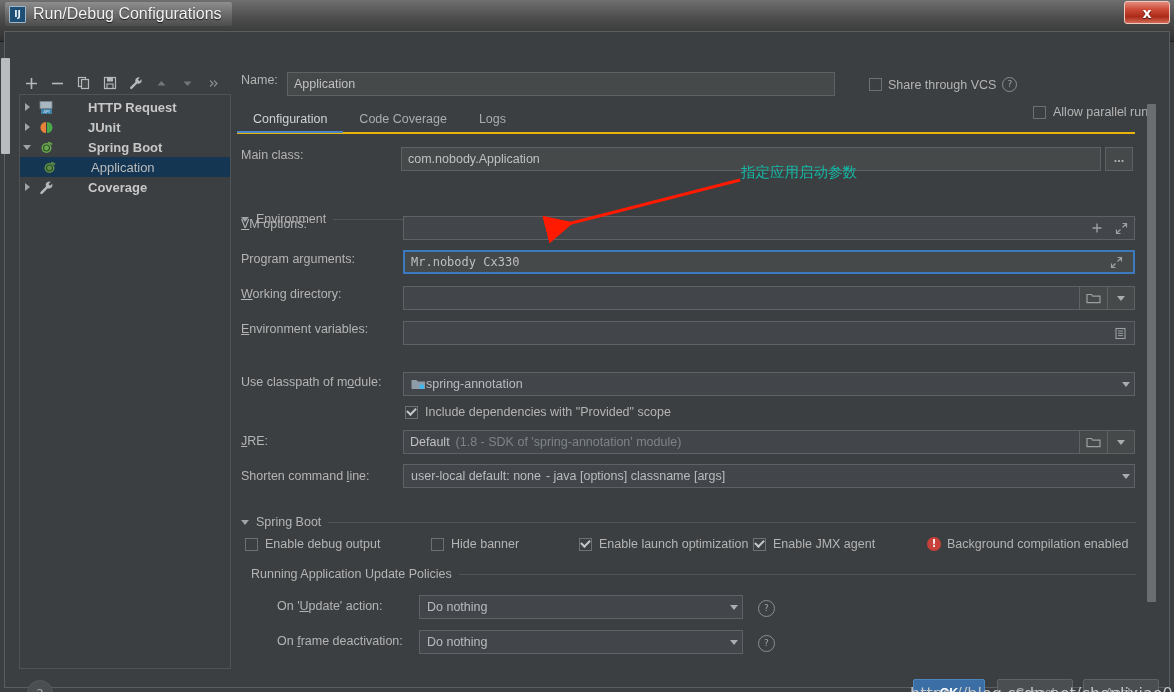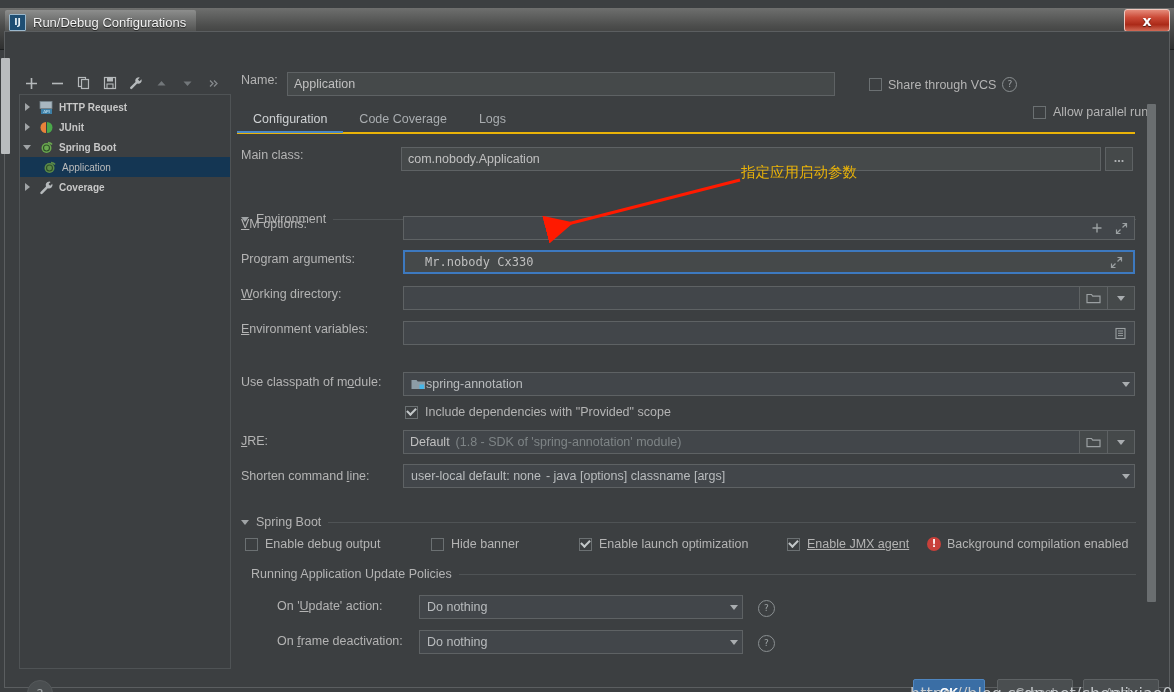--- a/index.html
+++ b/index.html
@@ -10,40 +10,40 @@
     background:#2b2b2b;
     -webkit-font-smoothing:antialiased;
   }
   .window{
     position:absolute;left:0;top:0;width:1174px;height:692px;
     background:#3c3f41;
     box-sizing:border-box;
   }
   
   .titlebar{
-    position:absolute;left:0;top:8px;width:1174px;height:42px;
+    position:absolute;left:0;top:0;width:1174px;height:42px;
     background:linear-gradient(180deg,#6e6f6e 0%,#4b4c4b 45%,#2f3030 100%);
     border-bottom:1px solid #1d1f20;
     box-sizing:border-box;
   }
   .title-left{
     position:absolute;left:5px;top:2px;height:24px;
     display:flex;align-items:center;gap:7px;
     padding:0 10px 0 4px;
     background:linear-gradient(180deg,#8d8e8d 0%,#6b6c6b 50%,#4b4c4b 100%);
     border-radius:2px;
   }
   .ij-logo{
     width:15px;height:15px;background:#1e4e73;border:1px solid #9bb8cc;
     display:flex;align-items:center;justify-content:center;
     color:#e6f0f6;font-size:9px;font-weight:bold;line-height:1;
     font-family:"DejaVu Sans",sans-serif;border-radius:1px;
   }
   .title-text{
-    color:#f2f2f2;font-size:13px;white-space:nowrap;
+    color:#f2f2f2;font-size:16px;white-space:nowrap;
     text-shadow:0 1px 1px rgba(0,0,0,.7);
   }
   .close-btn{
     position:absolute;right:4px;top:1px;width:46px;height:23px;
     background:linear-gradient(180deg,#e58b7a 0%,#cc4b38 35%,#ab2a18 70%,#d06a56 100%);
     border:1px solid #efc8bf;border-radius:3px;
     display:flex;align-items:center;justify-content:center;
     color:#fff;font-size:14px;font-weight:bold;font-family:"DejaVu Sans",sans-serif;
     text-shadow:0 1px 1px rgba(0,0,0,.6);
     box-sizing:border-box;cursor:pointer;
@@ -72,21 +72,21 @@
     overflow:hidden;padding-top:2px;
   }
   .tree-row{
     height:20px;display:flex;align-items:center;gap:5px;
     color:#bbbbbb;white-space:nowrap;cursor:pointer;padding-right:4px;
   }
   .tree-row.selected{background:#143653;}
   .tree-row .arrow{
     width:14px;display:flex;align-items:center;justify-content:center;flex:0 0 14px;
   }
-  .tree-row .label{font-size:10px;}
+  .tree-row .label{font-size:13px;margin-left:29px;}
   .tree-row.bold .label{font-weight:bold;color:#c8c8c8;}
   .tree-row.child{padding-left:22px;}
   .tree-ico{width:15px;height:15px;flex:0 0 15px;display:block;}
   .lbl{color:#b4b4b4;font-size:12.5px;white-space:nowrap;}
   .lbl u{text-decoration:underline;}
   .field{
     background:#45494a;border:1px solid #5e6264;box-sizing:border-box;
     color:#c0c0c0;font-size:12.5px;
     display:flex;align-items:center;padding:0 6px;height:24px;
   }
@@ -153,21 +153,21 @@
     width:0;height:0;border-left:4.5px solid transparent;border-right:4.5px solid transparent;
     border-top:5px solid #a9adb0;margin-left:6px;
   }
   .warn-ico{
     width:14px;height:14px;border-radius:50%;background:#c8403a;
     display:inline-flex;align-items:center;justify-content:center;
     color:#fff;font-size:10px;font-weight:bold;line-height:1;flex:0 0 14px;
     font-family:"DejaVu Sans",sans-serif;
   }
   .annot{
-    position:absolute;color:#eab308;font-size:14.5px;white-space:nowrap;
+    position:absolute;color:#14b8a6;font-size:14.5px;white-space:nowrap;
     font-family:Liberation Mono, monospace;
   }
   .scroll-v{
     position:absolute;background:#6a6e70;border-radius:1px;
   }
   .bottom-btn{
     height:28px;display:flex;align-items:center;justify-content:center;
     font-size:12.5px;box-sizing:border-box;cursor:pointer;border-radius:2px;
   }
   .btn-primary{background:#3a6ea5;border:1px solid #4f86c0;color:#ffffff;font-weight:bold;}
@@ -352,21 +352,21 @@
       <span class="inner-ic">
         <svg width="13" height="13" viewBox="0 0 13 13">
             <path d="M7.5 1.5h4v4M11.5 1.5l-4 4M5.5 11.5h-4v-4M1.5 11.5l4-4" stroke="#9ba0a2" stroke-width="1.2" fill="none"></path>
           </svg>
       </span>
     </div>
 
     <div class="row" style="left:236px;top:220px;">
       <span class="lbl">Program ar<u>g</u>uments:</span>
     </div>
-    <div class="field focused" style="position:absolute;left:398px;top:218px;width:732px;padding-left:20px;">
+    <div class="field focused" style="position:absolute;left:398px;top:218px;width:732px;padding-left:6px;">
       <span class="mono">Mr.nobody Cx330</span>
       <span style="flex:1"></span>
       <span class="inner-ic">
         <svg width="13" height="13" viewBox="0 0 13 13">
             <path d="M7.5 1.5h4v4M11.5 1.5l-4 4M5.5 11.5h-4v-4M1.5 11.5l4-4" stroke="#9ba0a2" stroke-width="1.2" fill="none"></path>
           </svg>
       </span>
     </div>
 
     <div class="row" style="left:236px;top:255px;">
@@ -451,21 +451,21 @@
       <span class="lbl">Enable debug output</span>
     </div>
     <div class="cbrow" style="position:absolute;left:426px;top:505px;">
       <span class="cb"></span>
       <span class="lbl">Hide banner</span>
     </div>
     <div class="cbrow" style="position:absolute;left:574px;top:505px;">
       <span class="cb checked"></span>
       <span class="lbl">Enable launch optimization</span>
     </div>
-    <div class="cbrow" style="position:absolute;left:782px;top:505px;text-decoration:underline;">
+    <div class="cbrow" style="position:absolute;left:748px;top:505px;">
       <span class="cb checked"></span>
       <span class="lbl">Enable JMX agent</span>
     </div>
     <div class="cbrow" style="position:absolute;left:922px;top:505px;gap:6px;">
       <span class="warn-ico">!</span>
       <span class="lbl">Background compilation enabled</span>
     </div>
 
     <div class="section-head" style="position:absolute;left:246px;top:535px;width:885px;">
       <span>Running Application Update Policies</span>

